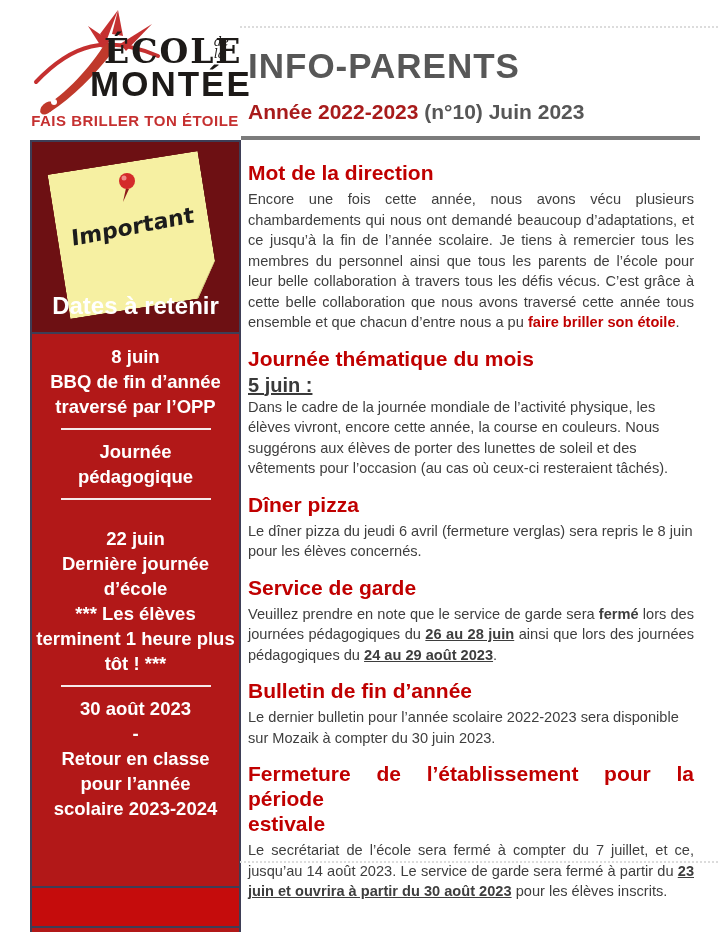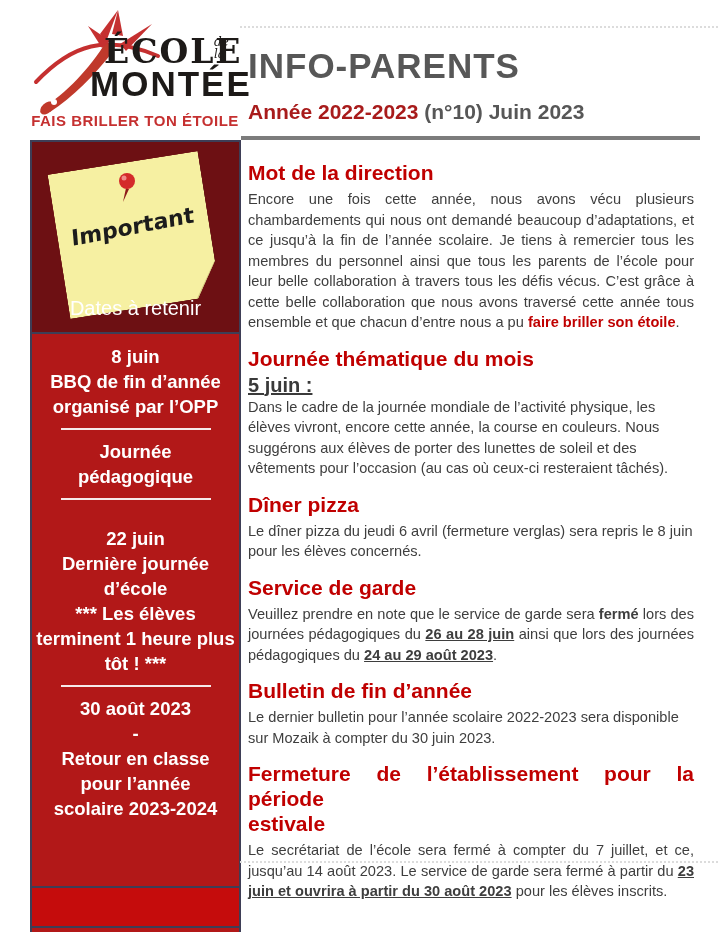--- a/index.html
+++ b/index.html
@@ -67,21 +67,21 @@
   }
   .note-text {
     position:absolute; left:0; right:0; top:52px; text-align:center;
     font-family:"DejaVu Sans",sans-serif; font-weight:bold; font-size:22px; color:#1c1c1c;
     transform:skewX(-6deg) rotate(-2deg);
   }
   .pin { position:absolute; left:80px; top:28px; }
 
   .side-title {
     position:absolute; left:0; right:0; bottom:12px; text-align:center;
-    color:#ffffff; font-weight:normal; font-size:20px;
+    color:#ffffff; font-weight:bold; font-size:24px;
   }
   .side-group { color:#ffffff; font-weight:bold; font-size:18.5px; line-height:25px; text-align:center; }
   .side-group:nth-of-type(4), .side-group:nth-of-type(5) { margin-top:26px; }
   .side-divider { height:2px; background:#f6eaea; width:150px; margin:9px auto; }
 
   
   .main { position:absolute; left:248px; top:160px; width:446px; }
   .section { margin-top:13px; }
   .section:first-child { margin-top:0; }
   .section-heading { color:#c00000; font-weight:bold; font-size:21px; line-height:25px; margin-bottom:4px; }
@@ -138,21 +138,21 @@
     <circle cx="12" cy="8" r="2.5" fill="#f08a8a"></circle>
   </svg>
   <div class="side-title">Dates à retenir</div>
 </div>
 
 <div class="side-box side-mid">
   <div>
       <div class="side-group">
         <div class="side-line">8 juin</div>
         <div class="side-line">BBQ de fin d’année</div>
-        <div class="side-line">organisé par l’OPP</div>
+        <div class="side-line">traversé par l’OPP</div>
       </div>
       <div class="side-divider"></div>
       <div class="side-group">
         <div class="side-line">Journée</div>
         <div class="side-line">pédagogique</div>
       </div>
       <div class="side-divider"></div>
       <div class="side-group">
         <div class="side-line">22 juin</div>
       </div>

